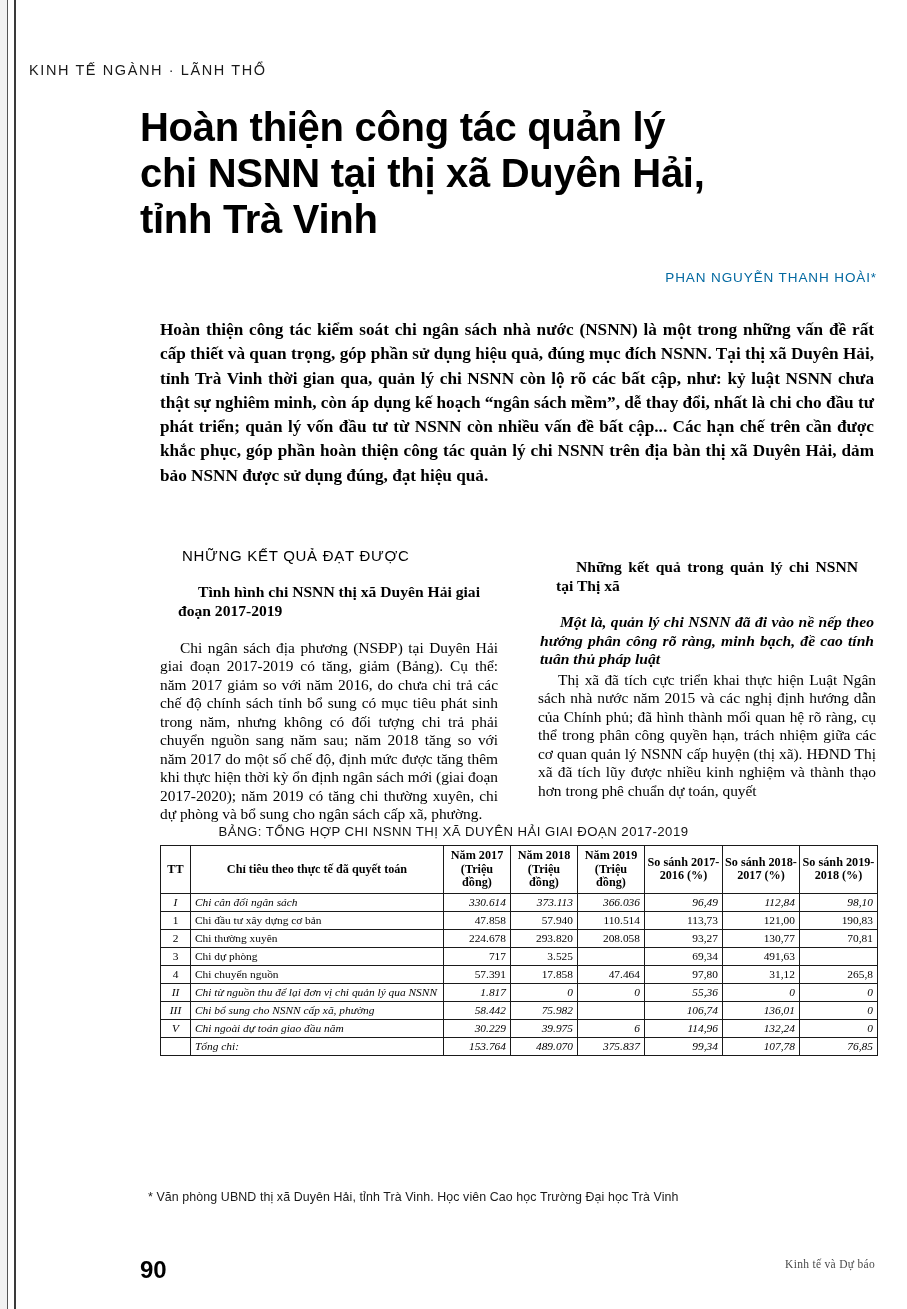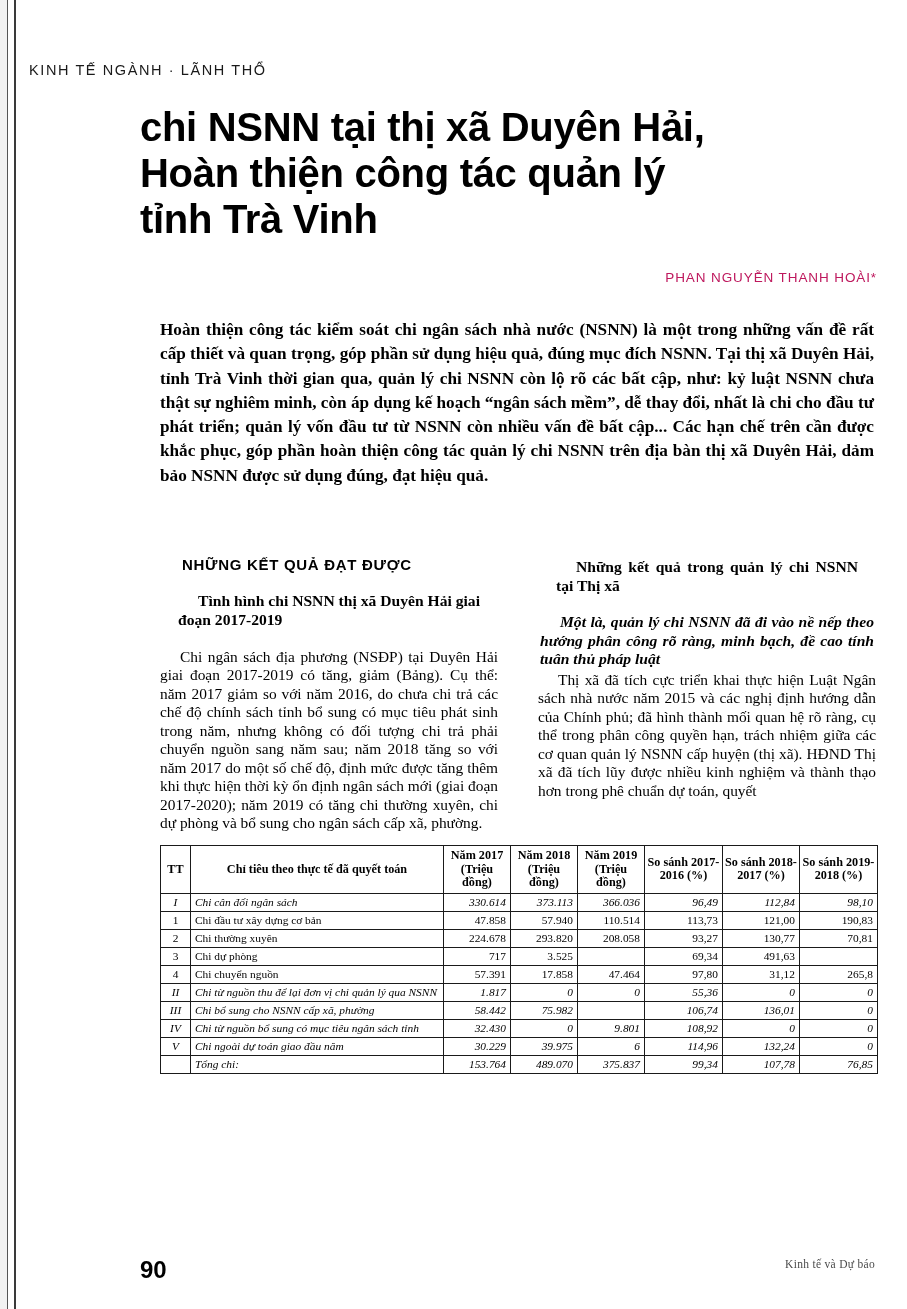--- a/index.html
+++ b/index.html
@@ -65,21 +65,21 @@
   }
   .title .tline { display: block; }
 
   .byline {
     position: absolute;
     right: 30px;
     top: 270px;
     font-family: "Liberation Sans", sans-serif;
     font-size: 13.5px;
     letter-spacing: 0.9px;
-    color: #be185d;
+    color: #0369a1;
     white-space: nowrap;
   }
 
   .abstract {
     position: absolute;
     left: 160px;
     top: 318px;
     width: 714px;
     font-family: "Liberation Serif", serif;
     font-weight: 700;
@@ -103,24 +103,24 @@
     width: 338px;
     font-size: 15.4px;
     line-height: 18.4px;
     text-align: justify;
   }
   .col.left  { left: 0px; }
   .col.right { left: 378px; }
 
   .sec-head {
     font-family: "Liberation Sans", sans-serif;
-    font-weight: 700;
+    font-weight: 400;
     font-size: 15px;
     letter-spacing: 0.7px;
-    margin: 16px 0 14px 22px;
+    margin: 7px 0 14px 22px;
   }
   .sub-head {
     font-weight: 700;
     font-size: 15.6px;
     line-height: 18.6px;
     margin: 18px;
     text-align: justify;
     text-indent: 20px;
   }
   .sub-head-it {
@@ -237,42 +237,43 @@
 <body>
 
 <div class="page">
 
   <div class="scan-edge"></div>
   <div class="scan-edge2"></div>
 
   <div class="kicker">KINH TẾ NGÀNH · LÃNH THỔ</div>
 
   <div class="title">
+    <span class="tline">Hoàn thiện công tác quản lý</span>
     <span class="tline">chi NSNN tại thị xã Duyên Hải,</span>
-    <span class="tline">Hoàn thiện công tác quản lý</span>
     <span class="tline">tỉnh Trà Vinh</span>
   </div>
 
   <div class="byline">PHAN NGUYỄN THANH HOÀI*</div>
 
   <div class="abstract">Hoàn thiện công tác kiểm soát chi ngân sách nhà nước (NSNN) là một trong những vấn đề rất cấp thiết và quan trọng, góp phần sử dụng hiệu quả, đúng mục đích NSNN. Tại thị xã Duyên Hải, tỉnh Trà Vinh thời gian qua, quản lý chi NSNN còn lộ rõ các bất cập, như: kỷ luật NSNN chưa thật sự nghiêm minh, còn áp dụng kế hoạch “ngân sách mềm”, dễ thay đổi, nhất là chi cho đầu tư phát triển; quản lý vốn đầu tư từ NSNN còn nhiều vấn đề bất cập... Các hạn chế trên cần được khắc phục, góp phần hoàn thiện công tác quản lý chi NSNN trên địa bàn thị xã Duyên Hải, dảm bảo NSNN được sử dụng đúng, đạt hiệu quả.</div>
 
   <div class="cols">
     <div class="col left">
       <div class="sec-head">NHỮNG KẾT QUẢ ĐẠT ĐƯỢC</div>
       <p class="sub-head">Tình hình chi NSNN thị xã Duyên Hải giai đoạn 2017-2019</p>
       <p class="para">Chi ngân sách địa phương (NSĐP) tại Duyên Hải giai đoạn 2017-2019 có tăng, giảm (Bảng). Cụ thể: năm 2017 giảm so với năm 2016, do chưa chi trả các chế độ chính sách tỉnh bổ sung có mục tiêu phát sinh trong năm, nhưng không có đối tượng chi trả phải chuyển nguồn sang năm sau; năm 2018 tăng so với năm 2017 do một số chế độ, định mức được tăng thêm khi thực hiện thời kỳ ổn định ngân sách mới (giai đoạn 2017-2020); năm 2019 có tăng chi thường xuyên, chi dự phòng và bổ sung cho ngân sách cấp xã, phường.</p>
     </div>
     <div class="col right">
       <p class="sub-head">Những kết quả trong quản lý chi NSNN tại Thị xã</p>
       <p class="sub-head-it">Một là, quản lý chi NSNN đã đi vào nề nếp theo hướng phân công rõ ràng, minh bạch, đề cao tính tuân thủ pháp luật</p>
       <p class="para">Thị xã đã tích cực triển khai thực hiện Luật Ngân sách nhà nước năm 2015 và các nghị định hướng dẫn của Chính phủ; đã hình thành mối quan hệ rõ ràng, cụ thể trong phân công quyền hạn, trách nhiệm giữa các cơ quan quản lý NSNN cấp huyện (thị xã). HĐND Thị xã đã tích lũy được nhiều kinh nghiệm và thành thạo hơn trong phê chuẩn dự toán, quyết</p>
     </div>
   </div>
 
+  <div class="table-title">BẢNG: TỔNG HỢP CHI NSNN THỊ XÃ DUYÊN HẢI GIAI ĐOẠN 2017-2019</div>
 
   <div class="tbl-wrap">
     <table class="budget">
       <colgroup>
         <col style="width:30px">
         <col style="width:253px">
         <col style="width:67px">
         <col style="width:67px">
         <col style="width:67px">
         <col style="width:78px">
@@ -356,30 +357,20 @@
           <td class="tt">III</td>
           <td class="label ital">Chi bổ sung cho NSNN cấp xã, phường</td>
           <td class="num ital">58.442</td>
           <td class="num ital">75.982</td>
           <td class="num ital"></td>
           <td class="num ital">106,74</td>
           <td class="num ital">136,01</td>
           <td class="num ital">0</td>
         </tr>
         <tr>
-          <td class="tt">IV</td>
-          <td class="label ital">Chi từ nguồn bổ sung có mục tiêu ngân sách tỉnh</td>
-          <td class="num ital">32.430</td>
-          <td class="num ital">0</td>
-          <td class="num ital">9.801</td>
-          <td class="num ital">108,92</td>
-          <td class="num ital">0</td>
-          <td class="num ital">0</td>
-        </tr>
-        <tr>
           <td class="tt">V</td>
           <td class="label ital">Chi ngoài dự toán giao đầu năm</td>
           <td class="num ital">30.229</td>
           <td class="num ital">39.975</td>
           <td class="num ital">6</td>
           <td class="num ital">114,96</td>
           <td class="num ital">132,24</td>
           <td class="num ital">0</td>
         </tr>
         <tr class="total">
@@ -389,16 +380,17 @@
           <td class="num">489.070</td>
           <td class="num">375.837</td>
           <td class="num">99,34</td>
           <td class="num">107,78</td>
           <td class="num">76,85</td>
         </tr>
       </tbody>
     </table>
   </div>
 
+  <div class="footnote">* Văn phòng UBND thị xã Duyên Hải, tỉnh Trà Vinh. Học viên Cao học Trường Đại học Trà Vinh</div>
   <div class="pagenum">90</div>
   <div class="journal">Kinh tế và Dự báo</div>
 
 </div>
 
 </body></html>

